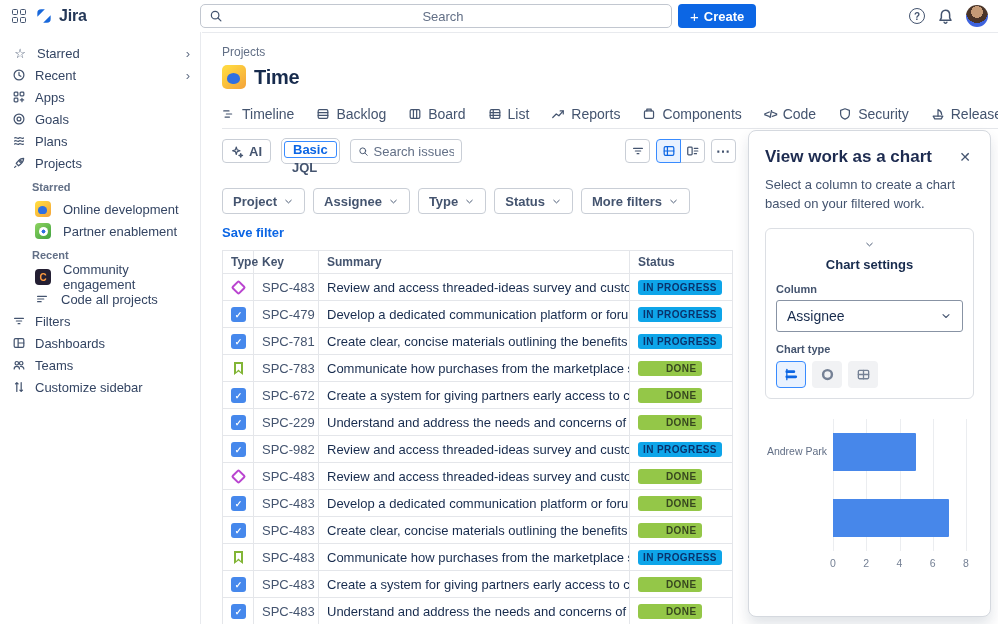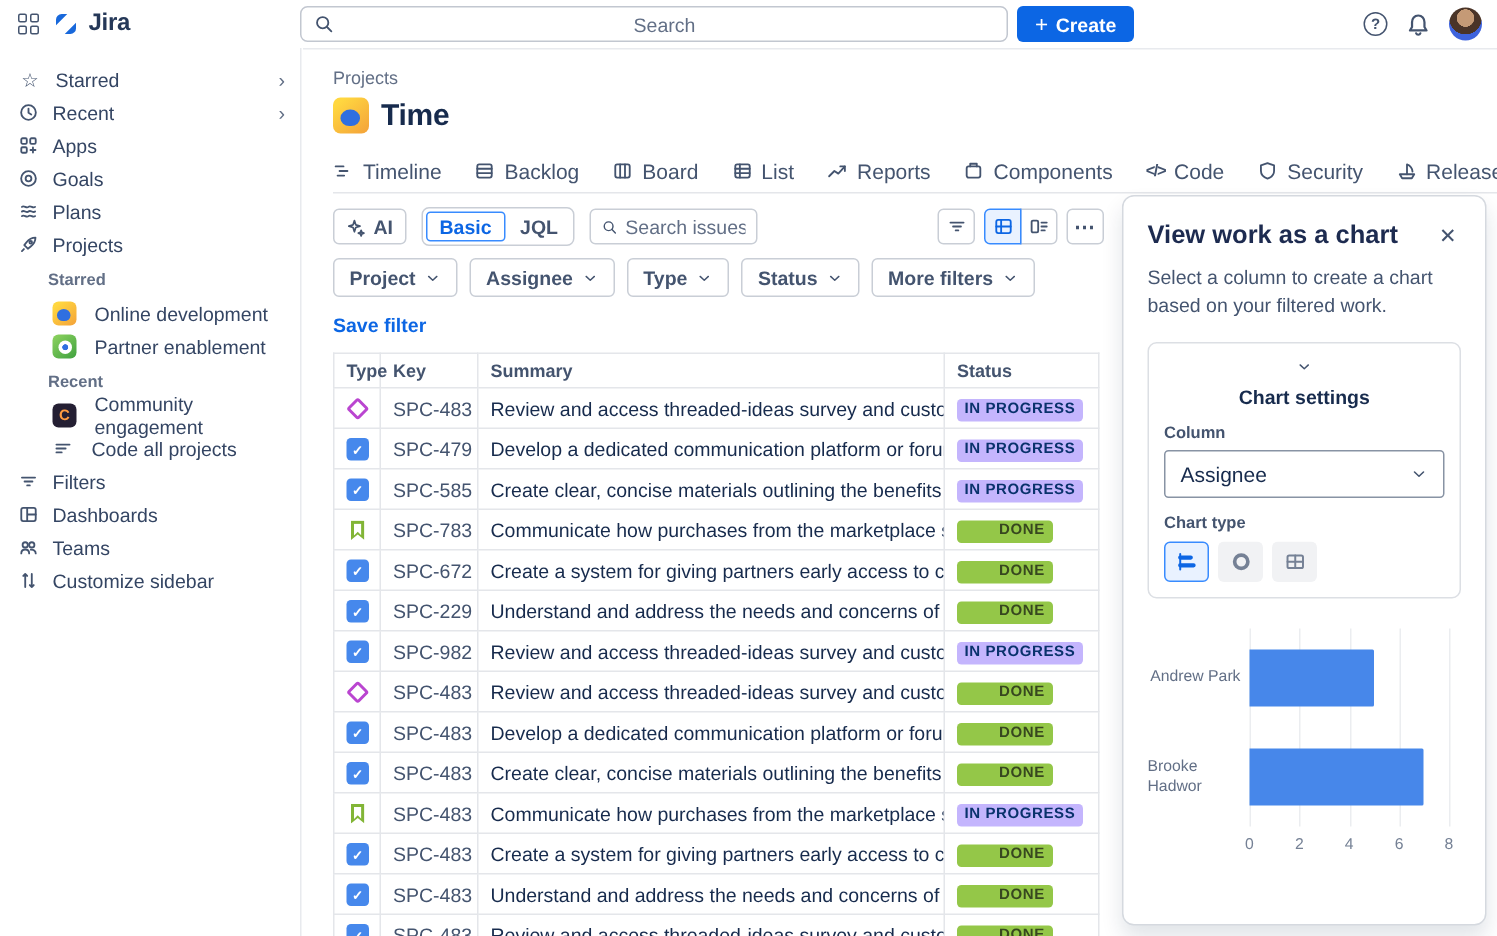--- a/index.html
+++ b/index.html
@@ -68,41 +68,41 @@
     height:30px; position:relative; white-space:nowrap; }
   .code-glyph { font-size:11px; font-weight:700; color:#44546F; letter-spacing:-1px; }
 
   
   .issues-col { width:514px; }
   .fbar { margin-top:9px; display:flex; align-items:center; justify-content:space-between; }
   .fbar-left { display:flex; align-items:center; gap:10px; }
   .btn { height:24px; border:1px solid #C9CED6; background:#fff; border-radius:4px; display:flex;
     align-items:center; gap:5px; padding:0 8px; font-size:13px; font-weight:600; color:#44546F; cursor:pointer;
     font-family:"Liberation Sans",sans-serif; }
-  .seg { height:26px; border:1px solid #C9CED6; border-radius:5px; display:flex; align-items:flex-end; padding:2px; gap:2px; }
+  .seg { height:26px; border:1px solid #C9CED6; border-radius:5px; display:flex; align-items:flex-start; padding:2px; gap:2px;flex-direction:column; }
   .seg-opt { height:20px; padding:0 8px; display:flex; align-items:center; font-size:13px; font-weight:600;
     color:#44546F; cursor:pointer; border-radius:3px; }
   .seg-opt.sel { color:#0C66E4; border:1.5px solid #388BFF; }
   .search-issues { height:24px; width:112px; border:1px solid #C9CED6; border-radius:4px; display:flex;
     align-items:center; gap:5px; padding:0 7px; }
   .search-issues input { border:none; outline:none; width:100%; font-size:13px; color:#44546F;
     font-family:"Liberation Sans",sans-serif; }
   .search-issues input::placeholder { color:#626F86; }
   .fbar-right { display:flex; align-items:center; gap:6px; }
   .icon-btn { width:25px; height:24px; border:1px solid #C9CED6; background:#fff; border-radius:4px;
     display:flex; align-items:center; justify-content:center; cursor:pointer; color:#44546F; }
   .toggle-group { display:flex; }
   .toggle-group .icon-btn { border-radius:0; margin-left:-1px; }
   .toggle-group .icon-btn:first-child { border-radius:4px 0 0 4px; margin-left:0; }
   .toggle-group .icon-btn:last-child { border-radius:0 4px 4px 0; }
   .icon-btn.sel { border:1.5px solid #388BFF; background:#E9F2FF; z-index:1; }
   .icon-btn.sel .ic { stroke:#0C66E4; }
   .more-dots { font-size:14px; font-weight:700; color:#44546F; letter-spacing:1px; }
 
-  .drops { margin-top:8px; display:flex; align-items:center; gap:8px; }
+  .drops { margin-top:24px; display:flex; align-items:center; gap:8px; }
   .drop { height:26px; border:1px solid #C9CED6; background:#fff; border-radius:4px; display:flex;
     align-items:center; gap:6px; padding:0 10px; font-size:13px; font-weight:600; color:#44546F; cursor:pointer;
     font-family:"Liberation Sans",sans-serif; }
   .save-filter { margin-top:11px; font-size:13px; font-weight:600; color:#0C66E4; cursor:pointer; display:inline-block; }
 
   
   table.issues { margin-top:9px; border-collapse:collapse; width:510px; table-layout:fixed; font-size:13px; }
   table.issues th, table.issues td { border:1px solid #E4E6EA; }
   table.issues th { height:23px; font-size:12px; font-weight:600; color:#44546F; text-align:left; padding:0 8px; }
   table.issues td { height:27px; padding:0 8px; white-space:nowrap; overflow:hidden; }
@@ -115,21 +115,21 @@
   tr[data-type="task"] .tglyph { background:#4688EC; }
   tr[data-type="task"] .tglyph::after { content:"✓"; color:#fff; font-size:9px; font-weight:700; }
   tr[data-type="epic"] .tglyph::after { content:""; width:7px; height:7px; border:2px solid #BA45D0;
     transform:rotate(45deg); border-radius:2px; }
   tr[data-type="story"] .tglyph::before { content:""; position:absolute; left:3px; top:1px; width:9px; height:13px;
     background:#82B536; clip-path:polygon(0 0,100% 0,100% 100%,50% 72%,0 100%); }
   tr[data-type="story"] .tglyph::after { content:""; position:absolute; left:5px; top:3px; width:5px; height:8px;
     background:#fff; clip-path:polygon(0 0,100% 0,100% 100%,50% 68%,0 100%); }
   .badge { display:inline-block; font-size:10px; font-weight:700; letter-spacing:0.4px; padding:2.5px 5px;
     border-radius:3px; line-height:1; }
-  .badge[data-kind="inprogress"] { background:#c4b5fd; color:#09326C; }
+  .badge[data-kind="inprogress"] { background:#0ea5e9; color:#09326C; }
   .badge[data-kind="done"] { background:#94C748; color:#37471F;padding-left:28px; }
 
   
   .panel { position:absolute; left:748px; top:130px; width:243px; height:487px; background:#fff;
     border:1px solid #D5D9DF; border-radius:8px; box-shadow:0 8px 14px rgba(9,30,66,0.12); padding:16px; }
   .panel-head { display:flex; align-items:flex-start; justify-content:space-between; }
   .panel-title { font-size:17px; font-weight:700; color:#1D2B50; }
   .panel-close { font-size:14px; color:#44546F; cursor:pointer; padding:2px 3px; }
   .panel-desc { margin-top:9px; font-size:13px; color:#44546F; line-height:1.45; }
   .settings-card { margin-top:14px; border:1px solid #DCDFE4; border-radius:6px; padding:10px; }
@@ -490,21 +490,21 @@
             <td class="c-type"><span class="tglyph"></span></td>
             <td class="c-key">SPC-479</td>
             <td class="c-sum">Develop a dedicated communication platform or forum where us...</td>
             <td class="c-status">
               <span class="badge" data-kind="inprogress">IN PROGRESS</span>
             </td>
           </tr>
 
           <tr data-type="task">
             <td class="c-type"><span class="tglyph"></span></td>
-            <td class="c-key">SPC-585</td>
+            <td class="c-key">SPC-781</td>
             <td class="c-sum">Create clear, concise materials outlining the benefits of using the...</td>
             <td class="c-status">
               <span class="badge" data-kind="inprogress">IN PROGRESS</span>
             </td>
           </tr>
 
           <tr data-type="story">
             <td class="c-type"><span class="tglyph"></span></td>
             <td class="c-key">SPC-783</td>
             <td class="c-sum">Communicate how purchases from the marketplace support goo...</td>
@@ -648,21 +648,20 @@
             <path d="M2.5 8h11M8 3.5v9"></path>
           </svg>
       </div>
     </div>
   </div>
 
   <div class="chart">
     <div class="chart-body">
       <div class="chart-labels">
           <div>Andrew Park</div>
-          <div>Brooke Hadwor</div>
         </div>
       <div class="chart-plot">
           <div class="gridline" style="left: 0%;"></div>
           <div class="gridline" style="left: 25%;"></div>
           <div class="gridline" style="left: 50%;"></div>
           <div class="gridline" style="left: 75%;"></div>
           <div class="gridline" style="left: 100%;"></div>
           <div class="bar-row">
             <div class="bar" style="width: 62.5%; background: rgb(71, 135, 234);"></div>
           </div>

